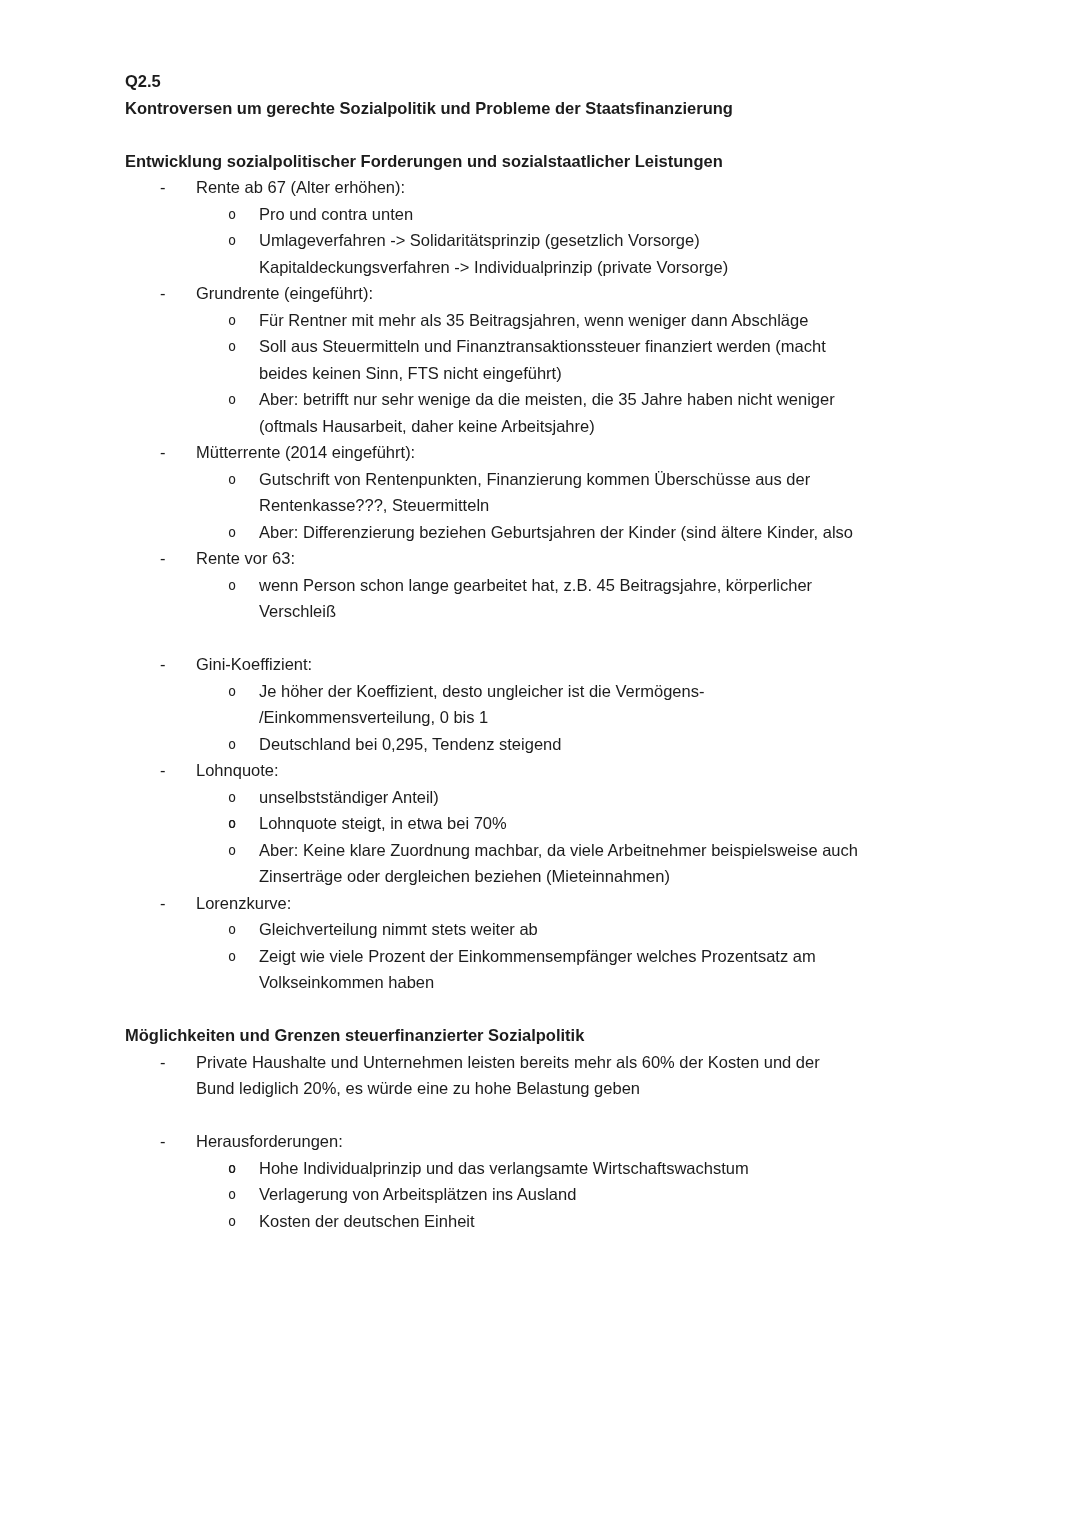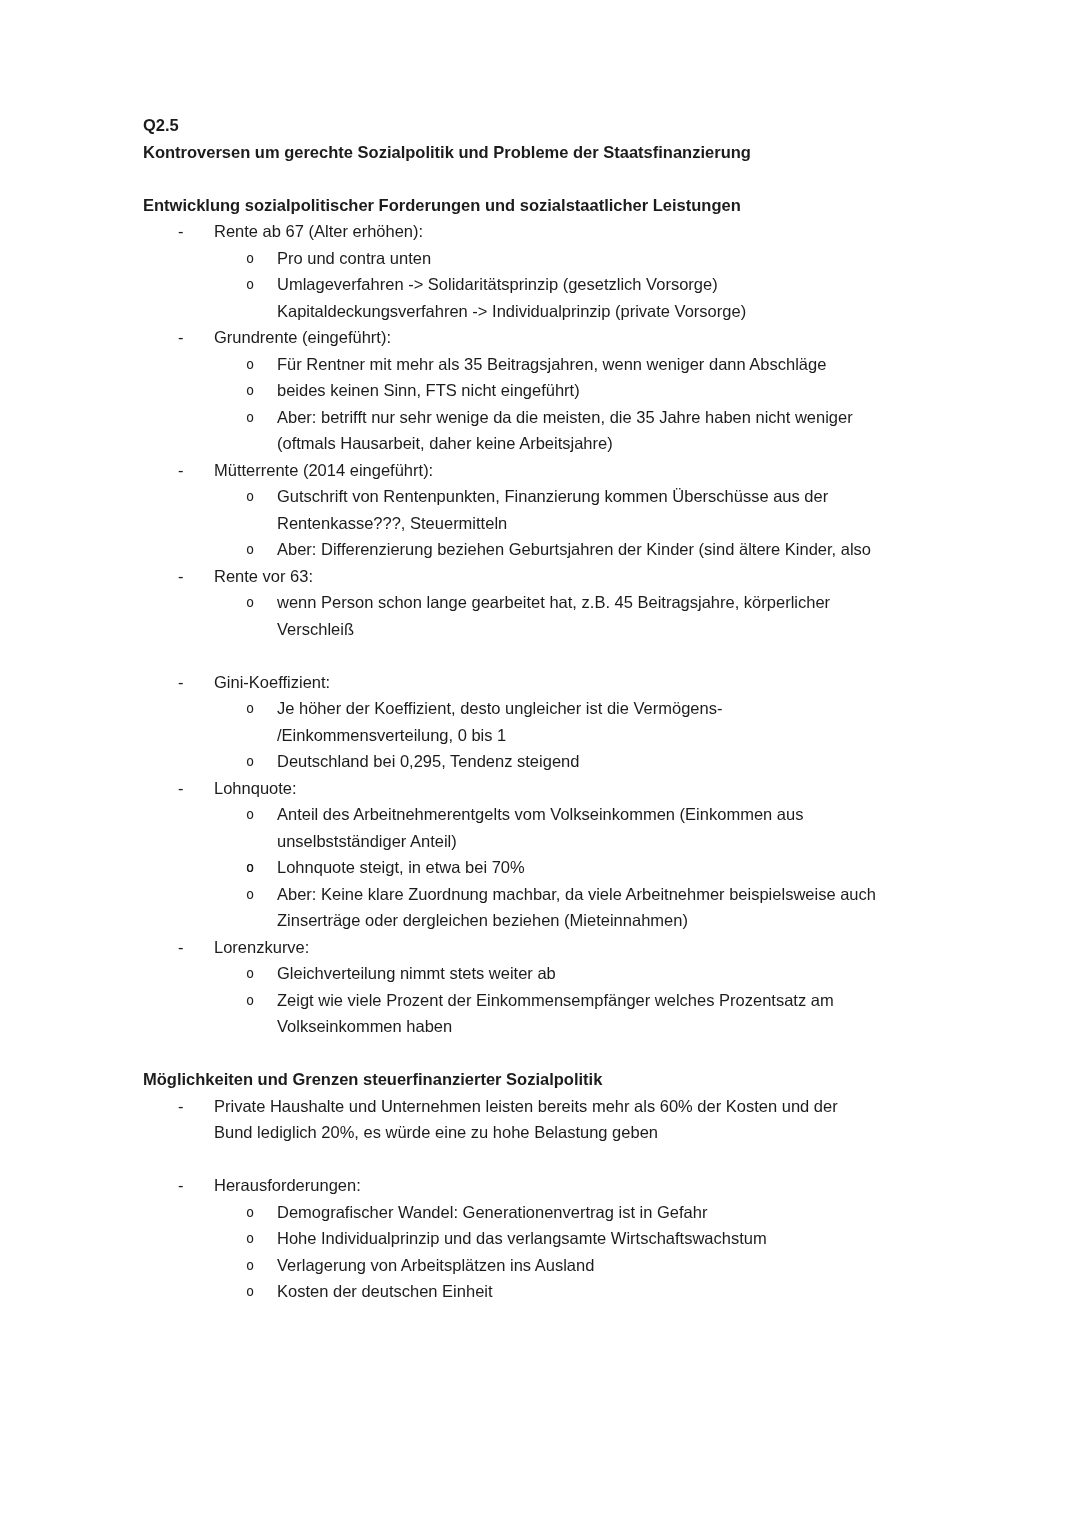--- a/index.html
+++ b/index.html
@@ -7,21 +7,21 @@
     position: relative;
     width: 1080px;
     min-height: 1527px;
     background: #ffffff;
     font-family: "Liberation Sans", sans-serif;
     font-size: 16.5px;
     line-height: 26.5px;
     color: #1c1c1c;
     overflow: hidden;
   }
-  .content { padding-top: 112px; margin-left: 18px; }
+  .content { padding-top: 68px; }
   .doc-title, .doc-subtitle, .sec-heading {
     margin-left: 125px;
     font-weight: bold;
     white-space: nowrap;
   }
   .line { position: relative; white-space: nowrap; }
   .l1 { padding-left: 196px; }
   .l1 .bullet { position: absolute; left: 160px; top: 0; }
   .l2 { padding-left: 259px; }
   .l2 .bullet {
@@ -45,58 +45,58 @@
 
     <div class="sec-heading">Entwicklung sozialpolitischer Forderungen und sozialstaatlicher Leistungen</div>
 
     <div id="list-0">
         <div class="line l1"><span class="bullet b1">-</span><span>Rente ab 67 (Alter erhöhen):</span></div>
         <div class="line l2"><span class="bullet b2">o</span><span>Pro und contra unten</span></div>
         <div class="line l2"><span class="bullet b2">o</span><span>Umlageverfahren -&gt; Solidaritätsprinzip (gesetzlich Vorsorge)</span></div>
         <div class="line l2"><span>Kapitaldeckungsverfahren -&gt; Individualprinzip (private Vorsorge)</span></div>
         <div class="line l1"><span class="bullet b1">-</span><span>Grundrente (eingeführt):</span></div>
         <div class="line l2"><span class="bullet b2">o</span><span>Für Rentner mit mehr als 35 Beitragsjahren, wenn weniger dann Abschläge</span></div>
-        <div class="line l2"><span class="bullet b2">o</span></div>
+        <div class="line l2"><span class="bullet b2">o</span><span>Soll aus Steuermitteln und Finanztransaktionssteuer finanziert werden (macht</span></div>
         <div class="line l2"><span>beides keinen Sinn, FTS nicht eingeführt)</span></div>
         <div class="line l2"><span class="bullet b2">o</span><span>Aber: betrifft nur sehr wenige da die meisten, die 35 Jahre haben nicht weniger</span></div>
         <div class="line l2"><span>(oftmals Hausarbeit, daher keine Arbeitsjahre)</span></div>
         <div class="line l1"><span class="bullet b1">-</span><span>Mütterrente (2014 eingeführt):</span></div>
         <div class="line l2"><span class="bullet b2">o</span><span>Gutschrift von Rentenpunkten, Finanzierung kommen Überschüsse aus der</span></div>
         <div class="line l2"><span>Rentenkasse???, Steuermitteln</span></div>
         <div class="line l2"><span class="bullet b2">o</span><span>Aber: Differenzierung beziehen Geburtsjahren der Kinder (sind ältere Kinder, also</span></div>
         <div class="line l1"><span class="bullet b1">-</span><span>Rente vor 63:</span></div>
         <div class="line l2"><span class="bullet b2">o</span><span>wenn Person schon lange gearbeitet hat, z.B. 45 Beitragsjahre, körperlicher</span></div>
         <div class="line l2"><span>Verschleiß</span></div>
         <div class="gap"></div>
         <div class="line l1"><span class="bullet b1">-</span><span>Gini-Koeffizient:</span></div>
         <div class="line l2"><span class="bullet b2">o</span><span>Je höher der Koeffizient, desto ungleicher ist die Vermögens-</span></div>
         <div class="line l2"><span>/Einkommensverteilung, 0 bis 1</span></div>
         <div class="line l2"><span class="bullet b2">o</span><span>Deutschland bei 0,295, Tendenz steigend</span></div>
         <div class="line l1"><span class="bullet b1">-</span><span>Lohnquote:</span></div>
-        <div class="line l2"><span class="bullet b2">o</span><span>Anteil des Arbeitnehmerentgelts vom Volkseinkommen (Einkommen aus</span></div>
+        <div class="line l2"><span class="bullet b2">o</span></div>
         <div class="line l2"><span>unselbstständiger Anteil)</span></div>
         <div class="line l2"><span class="bullet b2">o</span></div>
         <div class="line l2"><span class="bullet b2">o</span><span>Lohnquote steigt, in etwa bei 70%</span></div>
         <div class="line l2"><span class="bullet b2">o</span><span>Aber: Keine klare Zuordnung machbar, da viele Arbeitnehmer beispielsweise auch</span></div>
         <div class="line l2"><span>Zinserträge oder dergleichen beziehen (Mieteinnahmen)</span></div>
         <div class="line l1"><span class="bullet b1">-</span><span>Lorenzkurve:</span></div>
         <div class="line l2"><span class="bullet b2">o</span><span>Gleichverteilung nimmt stets weiter ab</span></div>
         <div class="line l2"><span class="bullet b2">o</span><span>Zeigt wie viele Prozent der Einkommensempfänger welches Prozentsatz am</span></div>
         <div class="line l2"><span>Volkseinkommen haben</span></div>
       </div>
 
     <div class="gap"></div>
 
     <div class="sec-heading">Möglichkeiten und Grenzen steuerfinanzierter Sozialpolitik</div>
 
     <div id="list-1">
         <div class="line l1"><span class="bullet b1">-</span><span>Private Haushalte und Unternehmen leisten bereits mehr als 60% der Kosten und der</span></div>
         <div class="line l1"><span>Bund lediglich 20%, es würde eine zu hohe Belastung geben</span></div>
         <div class="gap"></div>
         <div class="line l1"><span class="bullet b1">-</span><span>Herausforderungen:</span></div>
-        <div class="line l2"><span class="bullet b2">o</span><span>Demografischer Wandel: Generationenvertrag ist in Gefahr</span></div>
+        <div class="line l2"><span class="bullet b2">o</span></div>
         <div class="line l2"><span class="bullet b2">o</span><span>Hohe Individualprinzip und das verlangsamte Wirtschaftswachstum</span></div>
         <div class="line l2"><span class="bullet b2">o</span><span>Verlagerung von Arbeitsplätzen ins Ausland</span></div>
         <div class="line l2"><span class="bullet b2">o</span><span>Kosten der deutschen Einheit</span></div>
       </div>
 
   </div>
 </div>
 
 </body></html>

